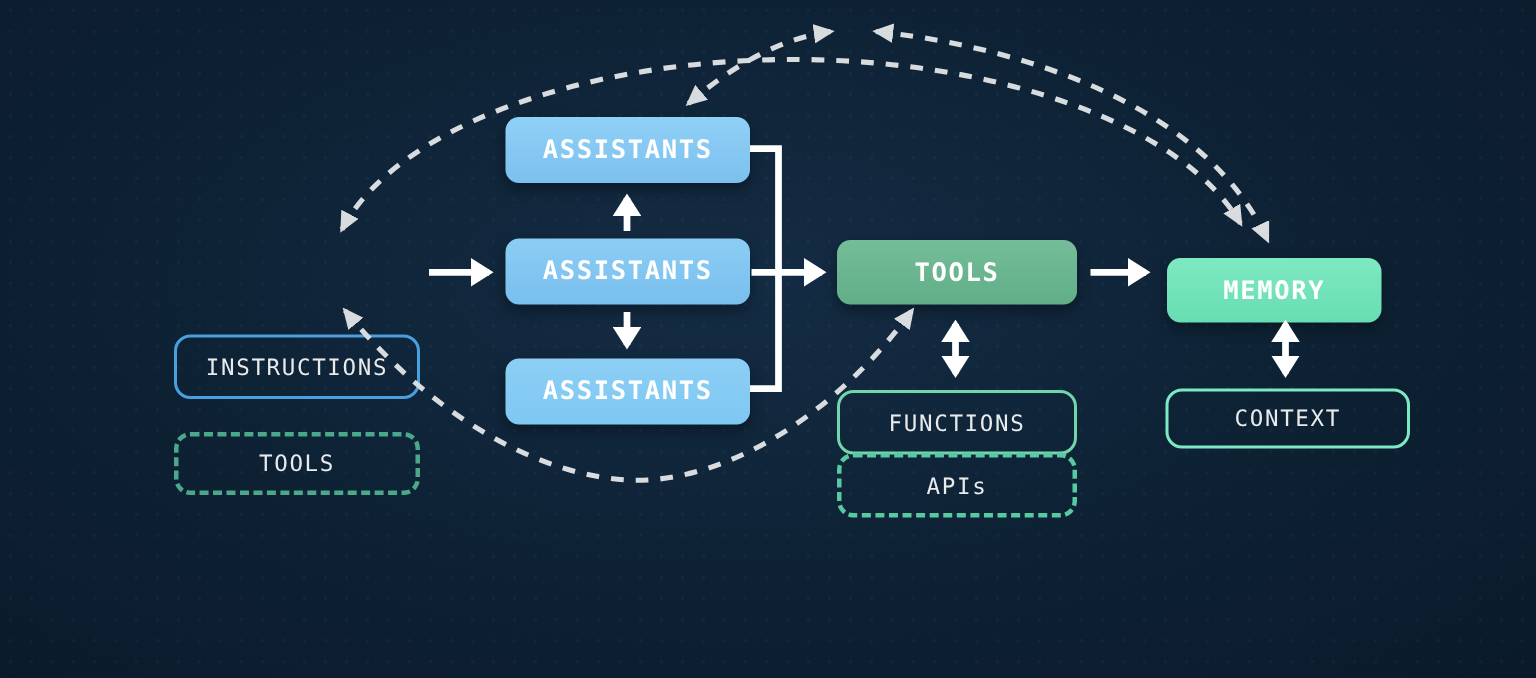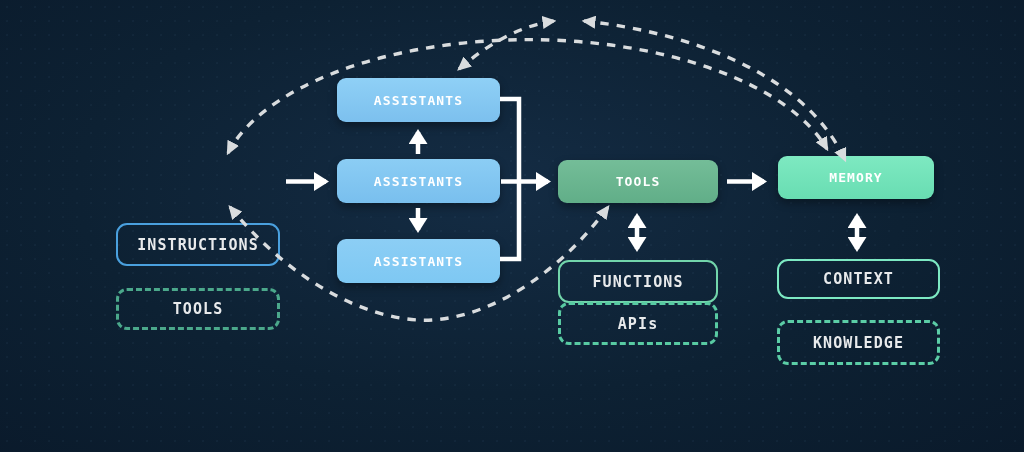--- a/index.html
+++ b/index.html
@@ -21,34 +21,34 @@
       radial-gradient(circle, rgba(130,170,210,0.05) 1px, transparent 1.4px) 0 0/14px 14px,
       radial-gradient(ellipse at 48% 42%, var(--bg-light) 0%, var(--bg) 55%, #0a1a2b 100%);
   }
   .stage{position:absolute;inset:0}
   .node{
     position:absolute;display:flex;align-items:center;justify-content:center;
     border-radius:9px;letter-spacing:1.1px;
   }
   .node .lbl{white-space:nowrap}
   .filled{box-shadow:0 4px 9px rgba(0,0,0,.35);color:var(--label-white);
-          font-weight:700;font-size:13px}
-  .outlined{color:var(--label-light);font-weight:700;font-size:15px;border-radius:11px}
+          font-weight:700;font-size:17px}
+  .outlined{color:var(--label-light);font-weight:400;font-size:15px;border-radius:11px}
 
   .n-agent{left:117px;top:160px;width:161px;height:43px;
     background:linear-gradient(180deg,#4da3e2,#3b90d4)}
   .n-assist1{left:337px;top:78px;width:163px;height:44px;
     background:linear-gradient(180deg,#8fd0f6,#7cc0ee)}
   .n-assist2{left:337px;top:159px;width:163px;height:44px;
     background:linear-gradient(180deg,#8bcdf4,#79bfee)}
   .n-assist3{left:337px;top:239px;width:163px;height:44px;
     background:linear-gradient(180deg,#8ccef5,#7ec8f3)}
   .n-tools{left:558px;top:160px;width:160px;height:43px;
     background:linear-gradient(180deg,#74bd98,#61ae88)}
-  .n-memory{left:778px;top:156px;width:156px;height:43px;
+  .n-memory{left:778px;top:172px;width:143px;height:43px;
     background:linear-gradient(180deg,#7ee9c1,#68ddb2)}
 
   .n-instructions{left:116px;top:223px;width:164px;height:43px;
     border:2.5px solid var(--instructions-border)}
   .n-toolsleft{left:116px;top:288px;width:164px;height:42px;
     border:3px dashed var(--tools-left-border)}
   .n-functions{left:558px;top:260px;width:160px;height:43px;
     border:2.5px solid var(--functions-border)}
   .n-apis{left:558px;top:302px;width:160px;height:43px;
     border:3px dashed var(--apis-border)}
@@ -96,23 +96,20 @@
   </div>
   <div class="node outlined n-functions">
     <span class="lbl">FUNCTIONS</span>
   </div>
   <div class="node outlined n-apis">
     <span class="lbl">APIs</span>
   </div>
   <div class="node outlined n-context">
     <span class="lbl">CONTEXT</span>
   </div>
-  <div class="node outlined n-knowledge">
-    <span class="lbl">KNOWLEDGE</span>
-  </div>
 
   <svg class="overlay" width="1024" height="452" viewBox="0 0 1024 452">
     <defs>
       <marker id="aw" markerUnits="userSpaceOnUse" markerWidth="15" markerHeight="19" refX="12" refY="9.5" orient="auto-start-reverse">
         <path class="mk-white" d="M0,0 L15,9.5 L0,19 Z"></path>
       </marker>
       <marker id="ag" markerUnits="userSpaceOnUse" markerWidth="14" markerHeight="13" refX="11.5" refY="6.5" orient="auto-start-reverse">
         <path class="mk-gray" d="M0,0 L14,6.5 L0,13 Z"></path>
       </marker>
     </defs>

